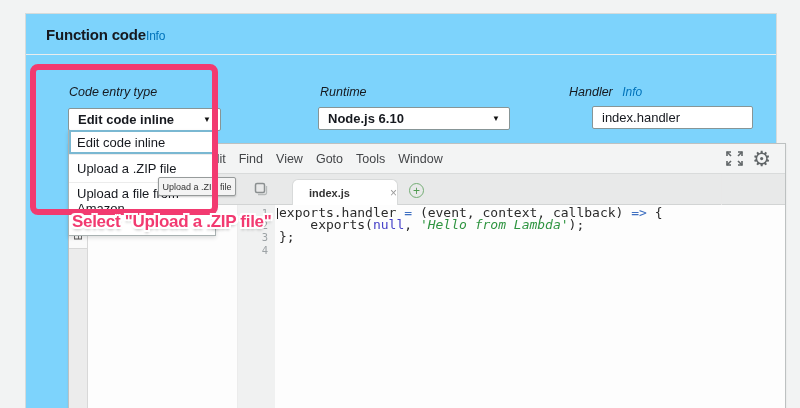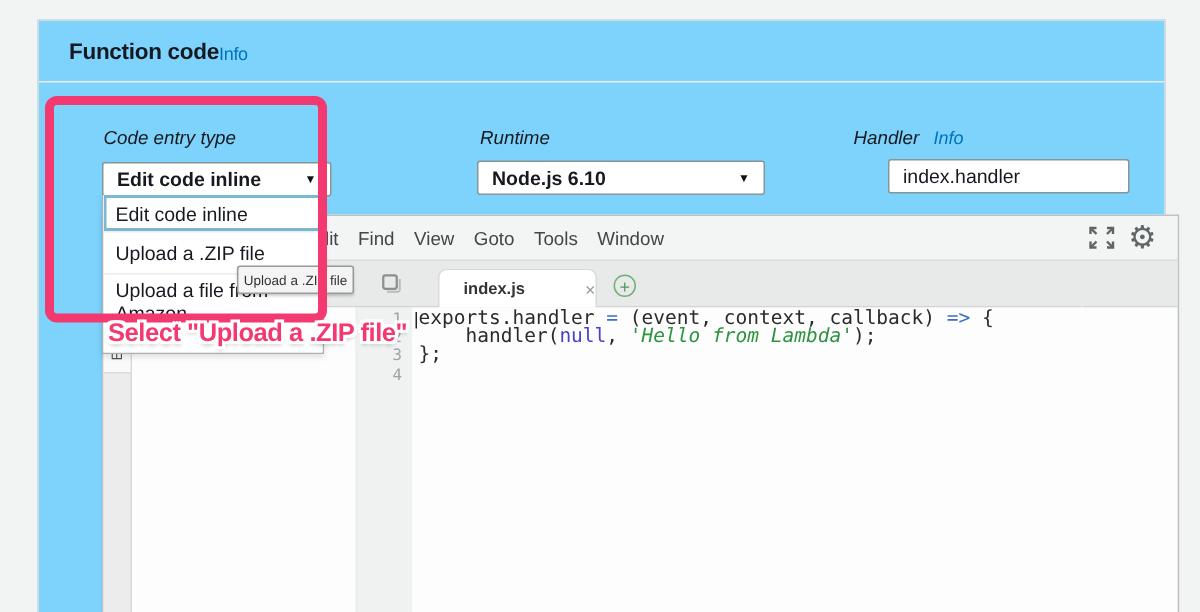--- a/index.html
+++ b/index.html
@@ -187,21 +187,21 @@
       <div class="gutter" id="gutter">
           <div class="gutter-num">1</div>
           <div class="gutter-num">2</div>
           <div class="gutter-num">3</div>
           <div class="gutter-num">4</div>
         </div>
       <div class="print-margin"></div>
       <div class="code-area">
         <div class="code-lines" id="code-lines">
             <div class="code-line"><span class="tok-plain">exports.handler </span><span class="tok-op">=</span><span class="tok-plain"> (event, context, callback) </span><span class="tok-op">=&gt;</span><span class="tok-plain"> {</span></div>
-            <div class="code-line"><span class="tok-plain">    handler(</span><span class="tok-null">null</span><span class="tok-plain">, </span><span class="tok-string">'Hello from Lambda'</span><span class="tok-plain">);</span></div>
+            <div class="code-line"><span class="tok-plain">    exports(</span><span class="tok-null">null</span><span class="tok-plain">, </span><span class="tok-string">'Hello from Lambda'</span><span class="tok-plain">);</span></div>
             <div class="code-line"><span class="tok-plain">};</span></div>
           </div>
       </div>
       <div class="text-cursor"></div>
     </div>
 
     <div class="dropdown-list">
       <div class="dd-option dd-option-1">Edit code inline</div>
       <div class="dd-option dd-option-2">Upload a .ZIP file</div>
       <div class="dd-option dd-option-3">Upload a file from Amazon

